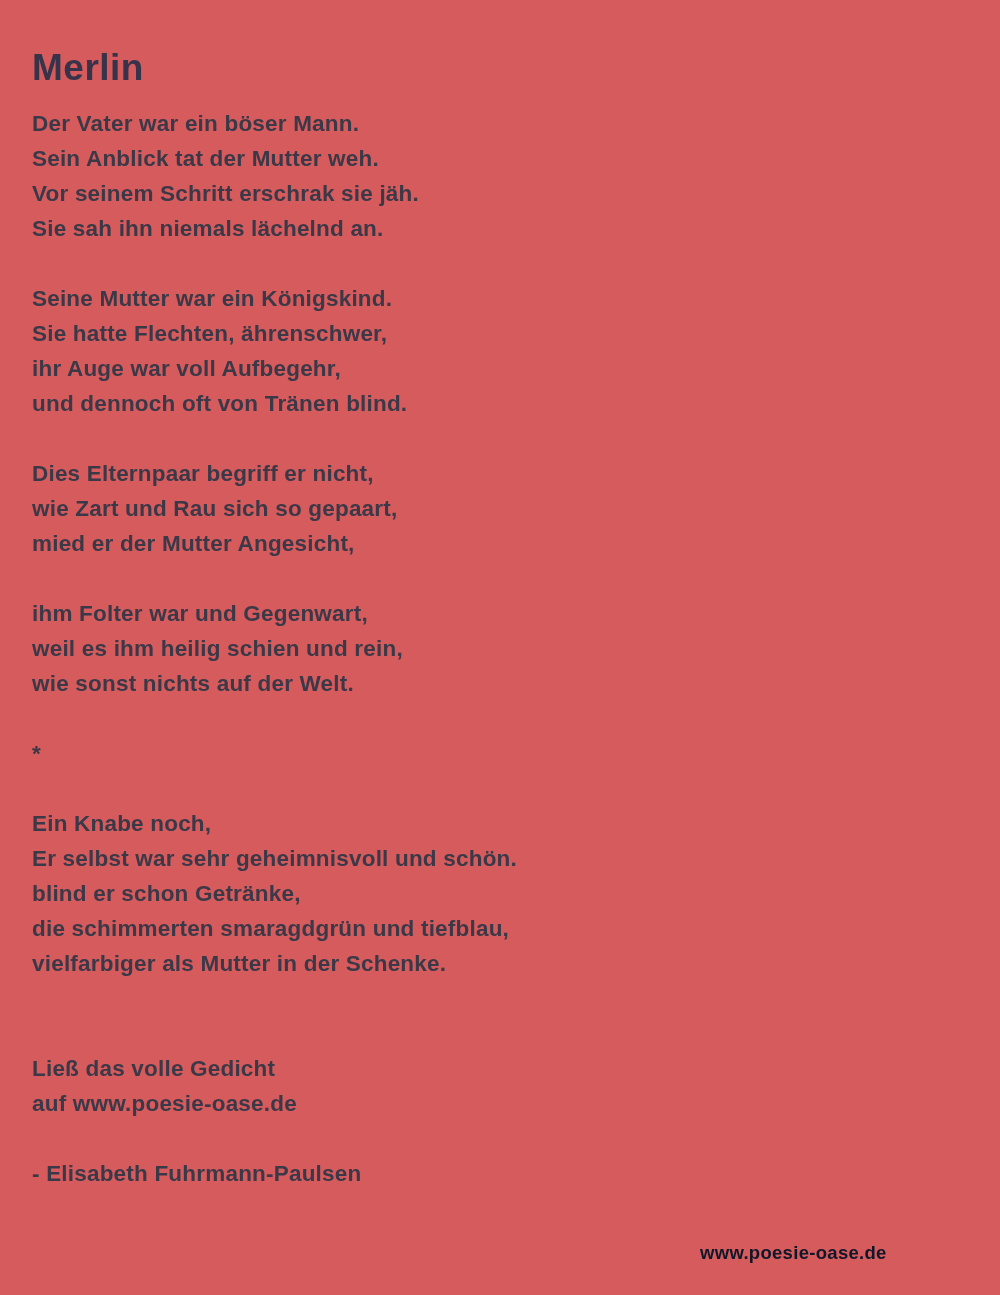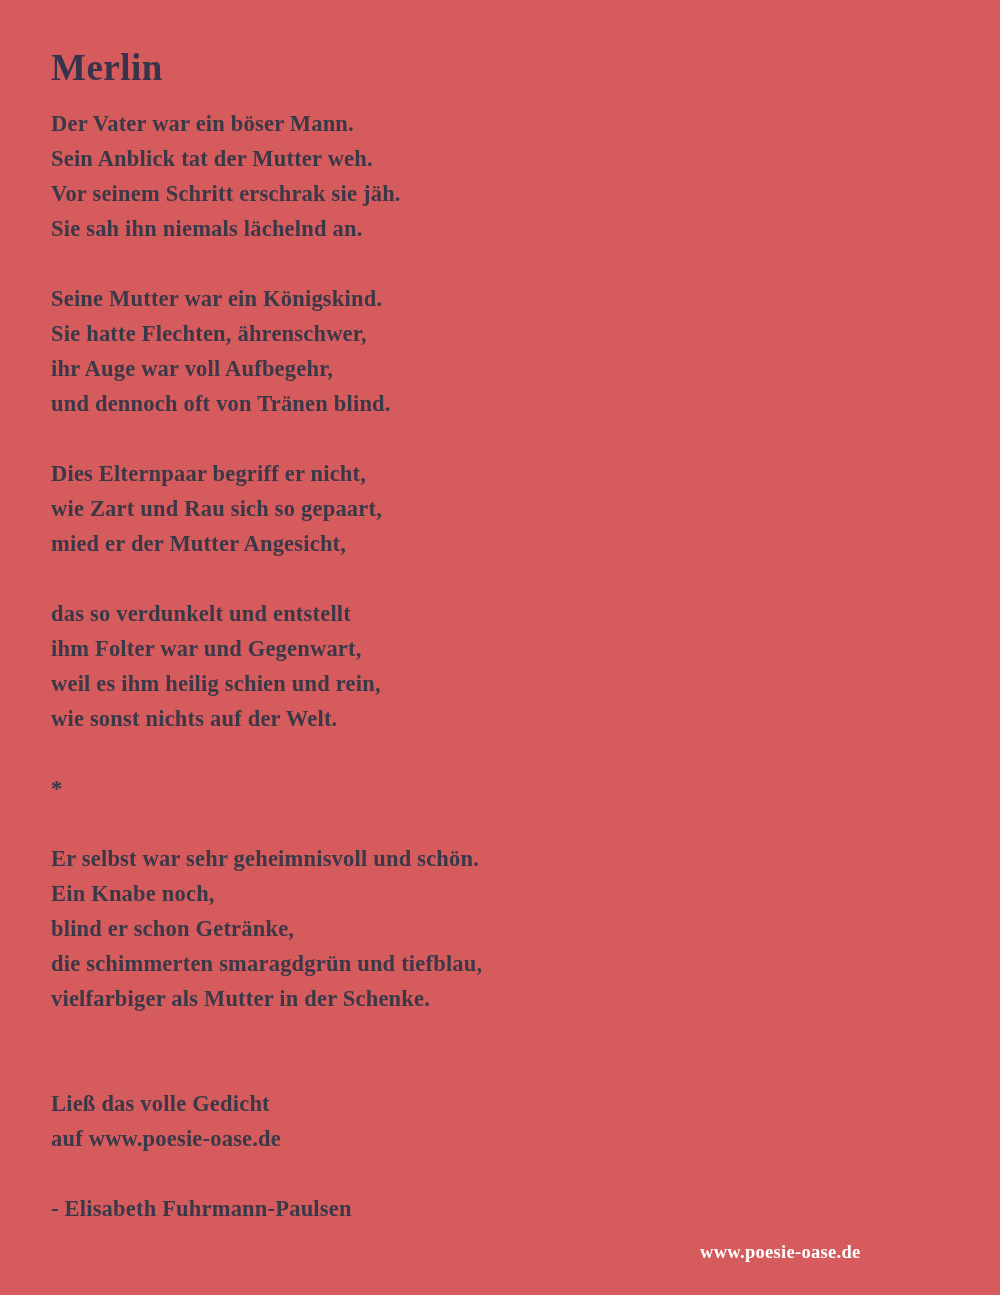--- a/index.html
+++ b/index.html
@@ -11,23 +11,22 @@
     height: 1295px;
     background: #d65b5c;
     font-family: "Liberation Sans", sans-serif;
     overflow: hidden;
   }
   .page {
     position: relative;
     width: 1000px;
     height: 1295px;
     box-sizing: border-box;
-    padding: 46px 50px 0 51px;
+    padding: 46px 50px 0 32px;
     color: #3b3848;
-    font-family: Liberation Serif, serif;
   }
   .poem-title {
     margin: 0 0 16px 0;
     font-size: 37px;
     line-height: 44px;
     font-weight: 600;
     color: #37334a;
     letter-spacing: 0.5px;
   }
   .stanza {
@@ -54,21 +53,21 @@
     line-height: 35px;
     font-weight: 600;
     letter-spacing: 0.2px;
   }
   .watermark {
     position: absolute;
     left: 700px;
     top: 1242px;
     font-size: 18.5px;
     font-weight: 600;
-    color: #ffffff;
+    color: #0f172a;
     letter-spacing: 0.3px;
   }
 </style>
 </head>
 <body>
 
 <div class="page">
 
   <h1 class="poem-title">Merlin</h1>
 
@@ -86,33 +85,32 @@
     <div class="poem-line">und dennoch oft von Tränen blind.</div>
   </div>
 
   <div class="stanza">
     <div class="poem-line">Dies Elternpaar begriff er nicht,</div>
     <div class="poem-line">wie Zart und Rau sich so gepaart,</div>
     <div class="poem-line">mied er der Mutter Angesicht,</div>
   </div>
 
   <div class="stanza">
-    <div class="poem-line">das so verdunkelt und entstellt</div>
     <div class="poem-line">ihm Folter war und Gegenwart,</div>
     <div class="poem-line">weil es ihm heilig schien und rein,</div>
     <div class="poem-line">wie sonst nichts auf der Welt.</div>
   </div>
 
   <div class="stanza">
     <div class="separator-line">*</div>
   </div>
 
   <div class="stanza">
+    <div class="poem-line">Ein Knabe noch,</div>
     <div class="poem-line">Er selbst war sehr geheimnisvoll und schön.</div>
-    <div class="poem-line">Ein Knabe noch,</div>
     <div class="poem-line">blind er schon Getränke,</div>
     <div class="poem-line">die schimmerten smaragdgrün und tiefblau,</div>
     <div class="poem-line">vielfarbiger als Mutter in der Schenke.</div>
   </div>
 
   <div class="stanza footer-note">
     <div class="poem-line">Ließ das volle Gedicht</div>
     <div class="poem-line">auf www.poesie-oase.de</div>
   </div>
 

